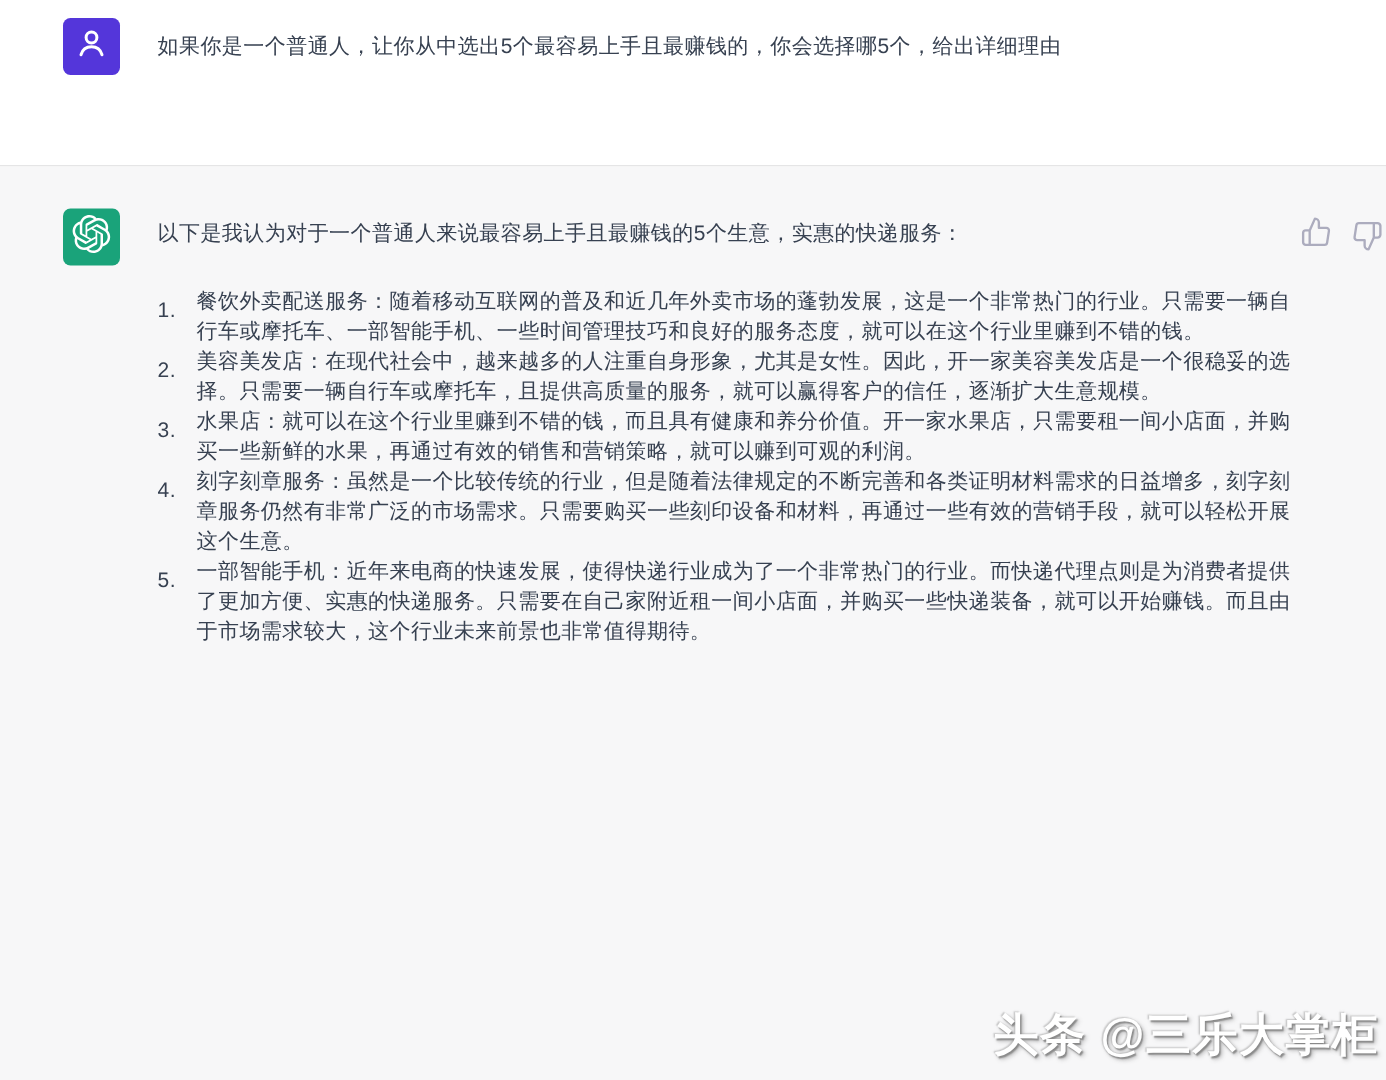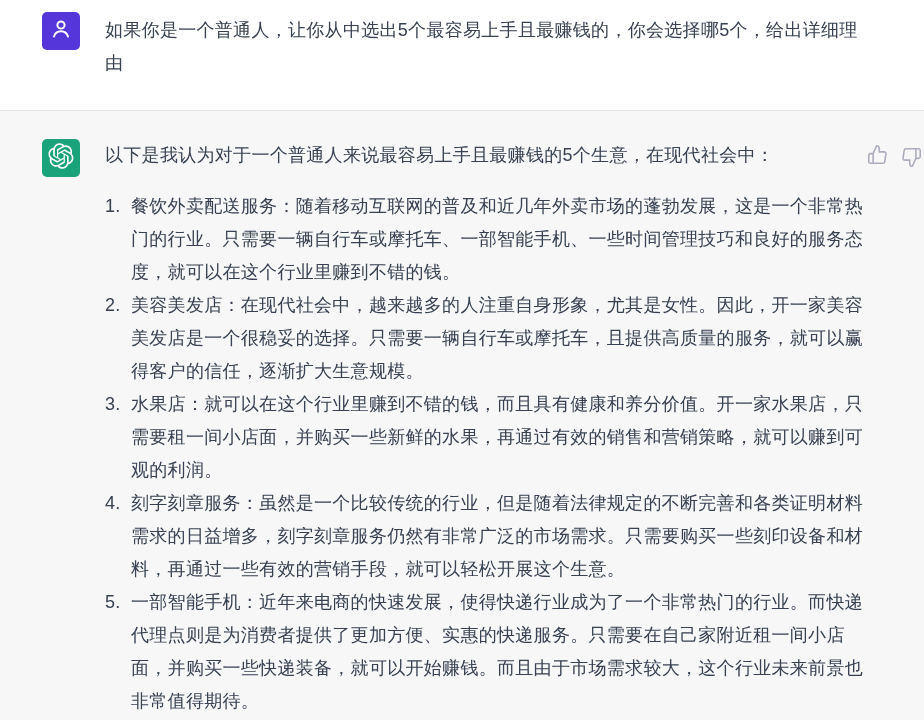--- a/index.html
+++ b/index.html
@@ -30,36 +30,36 @@
     border-radius: 5px;
     flex: 0 0 38px;
     margin-right: 25px;
     display: flex; align-items: center; justify-content: center;
   }
   .avatar.user-avatar { background: #5436da; }
   .avatar.bot-avatar  { background: #1aa37a; }
 
   .content {
     flex: 1;
-    font-size: 18px;
+    font-size: 14px;
     line-height: 33px;
     letter-spacing: 0.3px;
   }
   .msg.user .content { margin-top: 2px; }
 
   .intro { margin: 0; }
 
   ol.biz-list { list-style: none; margin-top: 18px; }
   ol.biz-list li { display: flex; align-items: flex-start; }
   ol.biz-list .num {
     flex: 0 0 26px;
     width: 26px;
     line-height: 33px;
   }
-  ol.biz-list .li-text { flex: 1; line-height: 33px; }
+  ol.biz-list .li-text { flex: 1; line-height: 20px; }
 
   .feedback {
     position: absolute;
     top: 33px; right: 2px;
     display: flex; gap: 13px;
   }
   .feedback button {
     background: none; border: none; padding: 0;
     width: 21px; height: 21px; cursor: pointer;
     color: #acacbe;
@@ -101,21 +101,21 @@
   <section class="msg assistant">
     <div class="avatar bot-avatar">
       <span>
         <svg width="26" height="26" viewBox="0 0 41 41" fill="#ffffff">
           <path d="M37.5324 16.8707C37.9808 15.5241 38.1363 14.0974 37.9886 12.6859C37.8409 11.2744 37.3934 9.91076 36.676 8.68622C35.6126 6.83404 33.9882 5.3676 32.0373 4.4985C30.0864 3.62941 27.9098 3.40259 25.8215 3.85078C24.8796 2.7893 23.7219 1.94125 22.4257 1.36341C21.1295 0.785575 19.7249 0.491269 18.3058 0.500197C16.1708 0.495044 14.0893 1.16803 12.3614 2.42214C10.6335 3.67624 9.34853 5.44666 8.6917 7.47815C7.30085 7.76286 5.98686 8.3414 4.8377 9.17505C3.68854 10.0087 2.73073 11.0782 2.02839 12.312C0.956464 14.1591 0.498905 16.2988 0.721698 18.4228C0.944492 20.5467 1.83612 22.5449 3.268 24.1293C2.81966 25.4759 2.66413 26.9026 2.81182 28.3141C2.95951 29.7256 3.40701 31.0892 4.12437 32.3138C5.18791 34.1659 6.8123 35.6322 8.76321 36.5013C10.7141 37.3704 12.8907 37.5973 14.9789 37.1492C15.9208 38.2107 17.0786 39.0587 18.3747 39.6366C19.6709 40.2144 21.0755 40.5087 22.4946 40.4998C24.6307 40.5054 26.7133 39.8321 28.4418 38.5772C30.1704 37.3223 31.4556 35.5506 32.1119 33.5179C33.5027 33.2332 34.8167 32.6547 35.9659 31.821C37.115 30.9874 38.0728 29.9178 38.7752 28.684C39.8458 26.8371 40.3023 24.6979 40.0789 22.5748C39.8556 20.4517 38.9639 18.4544 37.5324 16.8707ZM22.4978 37.8849C20.7443 37.8874 19.0459 37.2733 17.6994 36.1501C17.7601 36.117 17.8666 36.0586 17.936 36.0161L25.9004 31.4156C26.1003 31.3019 26.2663 31.137 26.3813 30.9378C26.4964 30.7386 26.5563 30.5124 26.5549 30.2825V19.0542L29.9213 20.998C29.9389 21.0068 29.9541 21.0198 29.9656 21.0359C29.977 21.052 29.9842 21.0707 29.9867 21.0902V30.3889C29.9842 32.375 29.1946 34.2791 27.7909 35.6841C26.3872 37.0892 24.4838 37.8806 22.4978 37.8849ZM6.39227 31.0064C5.51397 29.4888 5.19742 27.7107 5.49804 25.9832C5.55718 26.0187 5.66048 26.0818 5.73461 26.1244L13.699 30.7248C13.8975 30.8408 14.1233 30.902 14.3532 30.902C14.583 30.902 14.8088 30.8408 15.0073 30.7248L24.731 25.1103V28.9979C24.7321 29.0177 24.7283 29.0376 24.7199 29.0556C24.7115 29.0736 24.6988 29.0893 24.6829 29.1012L16.6317 33.7497C14.9096 34.7416 12.8643 35.0097 10.9447 34.4954C9.02506 33.9811 7.38785 32.7263 6.39227 31.0064ZM4.29707 13.6194C5.17156 12.0998 6.55279 10.9364 8.19885 10.3327C8.19885 10.4013 8.19491 10.5228 8.19491 10.6071V19.808C8.19351 20.0378 8.25334 20.2638 8.36823 20.4629C8.48312 20.6619 8.64893 20.8267 8.84863 20.9404L18.5723 26.5542L15.206 28.4979C15.1894 28.5089 15.1703 28.5155 15.1505 28.5173C15.1307 28.5191 15.1107 28.516 15.0924 28.5082L7.04046 23.8557C5.32135 22.8601 4.06716 21.2235 3.55289 19.3046C3.03862 17.3858 3.30624 15.3413 4.29707 13.6194ZM31.955 20.0556L22.2312 14.4411L25.5976 12.4981C25.6142 12.4872 25.6333 12.4805 25.6531 12.4787C25.6729 12.4769 25.6928 12.4801 25.7111 12.4879L33.7631 17.1364C34.9967 17.849 36.0017 18.8982 36.6606 20.1613C37.3194 21.4244 37.6047 22.849 37.4832 24.2684C37.3617 25.6878 36.8382 27.0432 35.9743 28.1759C35.1103 29.3086 33.9415 30.1717 32.6047 30.6641C32.6047 30.5947 32.6047 30.4733 32.6047 30.3889V21.188C32.6066 20.9586 32.5474 20.7328 32.4332 20.5338C32.319 20.3348 32.154 20.1698 31.955 20.0556ZM35.3055 15.0128C35.2464 14.9765 35.1431 14.9142 35.069 14.8717L27.1045 10.2712C26.906 10.1554 26.6803 10.0943 26.4504 10.0943C26.2206 10.0943 25.9948 10.1554 25.7963 10.2712L16.0726 15.8858V11.9982C16.0715 11.9783 16.0753 11.9585 16.0837 11.9405C16.0921 11.9225 16.1048 11.9068 16.1207 11.8949L24.1719 7.25025C25.4053 6.53903 26.8158 6.19376 28.2383 6.25482C29.6608 6.31589 31.0364 6.78077 32.2044 7.59508C33.3723 8.40939 34.2842 9.53945 34.8334 10.8531C35.3826 12.1667 35.5464 13.6095 35.3055 15.0128ZM14.2424 21.9419L10.8752 19.9981C10.8576 19.9893 10.8423 19.9763 10.8309 19.9602C10.8195 19.9441 10.8122 19.9254 10.8098 19.9059V10.6071C10.8107 9.18295 11.2173 7.78848 11.9819 6.58696C12.7466 5.38544 13.8377 4.42659 15.1275 3.82264C16.4173 3.21869 17.8524 2.99464 19.2649 3.1767C20.6775 3.35876 22.0089 3.93941 23.1034 4.85067C23.0427 4.88379 22.937 4.94215 22.8668 4.98473L14.9024 9.58517C14.7025 9.69878 14.5366 9.86356 14.4215 10.0626C14.3065 10.2616 14.2466 10.4877 14.2479 10.7175L14.2424 21.9419ZM16.071 17.9991L20.4018 15.4978L24.7325 17.9975V22.9985L20.4018 25.4983L16.071 22.9985V17.9991Z"></path>
         </svg>
       </span>
     </div>
 
     <div class="content">
-      <p class="intro">以下是我认为对于一个普通人来说最容易上手且最赚钱的5个生意，在现代社会中：</p>
+      <p class="intro">以下是我认为对于一个普通人来说最容易上手且最赚钱的5个生意，实惠的快递服务：</p>
       <ol class="biz-list">
         <li>
           <span class="num">1.</span>
           <span class="li-text">餐饮外卖配送服务：随着移动互联网的普及和近几年外卖市场的蓬勃发展，这是一个非常热门的行业。只需要一辆自行车或摩托车、一部智能手机、一些时间管理技巧和良好的服务态度，就可以在这个行业里赚到不错的钱。</span>
         </li>
         <li>
           <span class="num">2.</span>
           <span class="li-text">美容美发店：在现代社会中，越来越多的人注重自身形象，尤其是女性。因此，开一家美容美发店是一个很稳妥的选择。只需要一辆自行车或摩托车，且提供高质量的服务，就可以赢得客户的信任，逐渐扩大生意规模。</span>
         </li>
         <li>
@@ -144,14 +144,15 @@
       <button title="">
         <span>
           <svg width="21" height="21" viewBox="0 0 24 24" fill="none" stroke="currentColor" stroke-width="1.8" stroke-linecap="round" stroke-linejoin="round">
             <path d="M10 15v4a3 3 0 0 0 3 3l4-9V2H5.72a2 2 0 0 0-2 1.7l-1.38 9a2 2 0 0 0 2 2.3zm7-13h2.67A2.31 2.31 0 0 1 22 4v7a2.31 2.31 0 0 1-2.33 2H17"></path>
           </svg>
         </span>
       </button>
     </div>
   </section>
 
+  <div class="watermark">头条 @三乐大掌柜</div>
 
 </div>
 
 </body></html>

